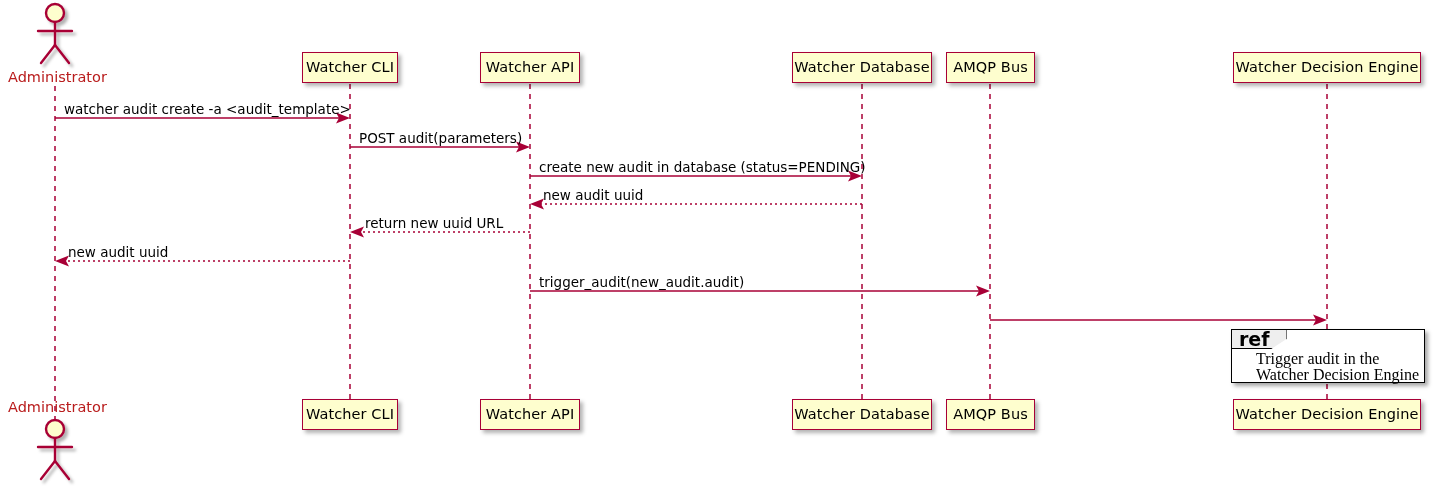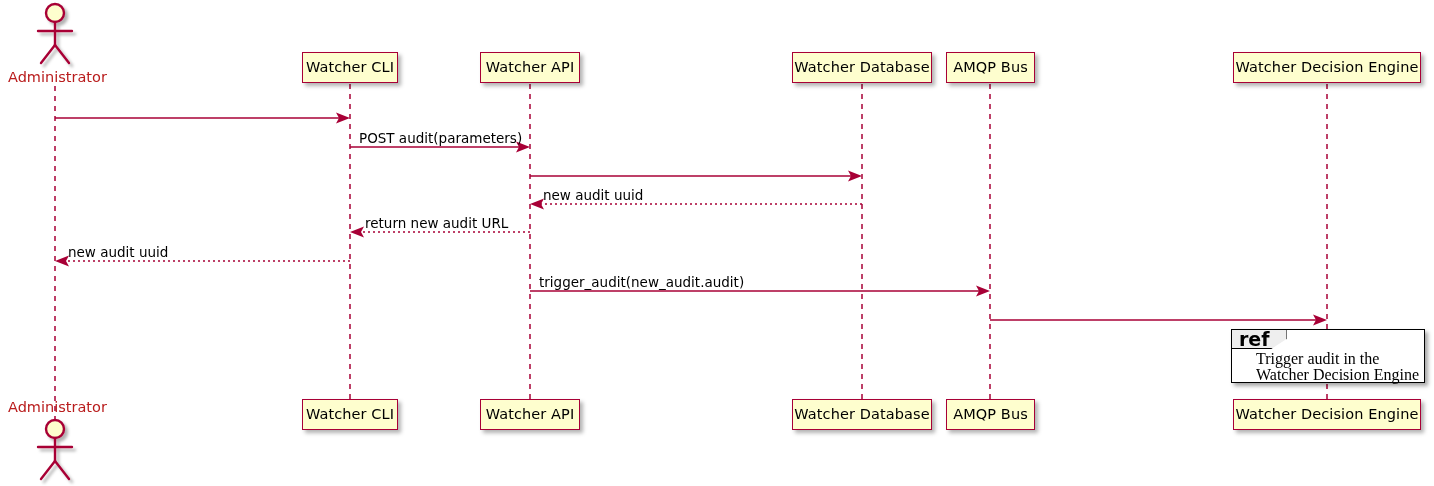--- a/index.html
+++ b/index.html
@@ -199,27 +199,29 @@
   <div class="participant" style="left:302px; top:399px; width:96px; height:31px;">Watcher CLI</div>
 
   <div class="participant" style="left:480px; top:399px; width:100px; height:31px;">Watcher API</div>
 
   <div class="participant" style="left:792px; top:399px; width:140px; height:31px;">Watcher Database</div>
 
   <div class="participant" style="left:946px; top:399px; width:89px; height:31px;">AMQP Bus</div>
 
   <div class="participant" style="left:1233px; top:399px; width:188px; height:31px;">Watcher Decision Engine</div>
 
+  <div class="msg-label" style="left:64px; top:103px;">watcher audit create -a &lt;audit_template&gt;</div>
 
   <div class="msg-label" style="left:359px; top:132px;">POST audit(parameters)</div>
 
+  <div class="msg-label" style="left:539px; top:161px;">create new audit in database (status=PENDING)</div>
 
   <div class="msg-label" style="left:543px; top:189px;">new audit uuid</div>
 
-  <div class="msg-label" style="left:365px; top:217px;">return new audit URL</div>
+  <div class="msg-label" style="left:365px; top:217px;">return new uuid URL</div>
 
   <div class="msg-label" style="left:68px; top:246px;">new audit uuid</div>
 
   <div class="msg-label" style="left:539px; top:276px;">trigger_audit(new_audit.audit)</div>
 
 
   <div class="ref-box" style="left:1231px; top:329px; width:194px; height:54px;">
     <div class="ref-tab">ref</div>
     <div class="ref-body">
       <div class="ref-line">Trigger audit in the</div>

